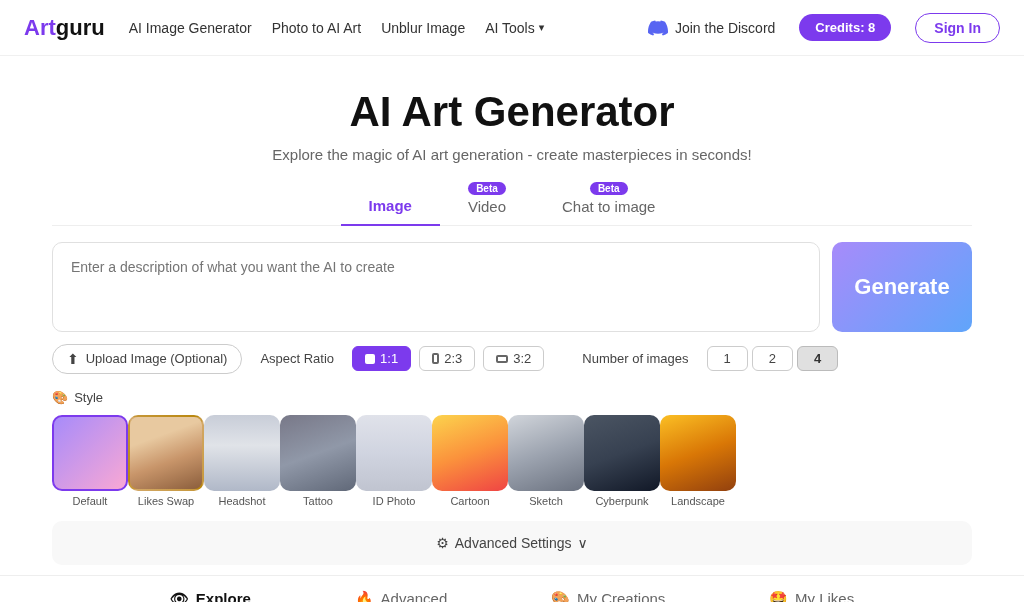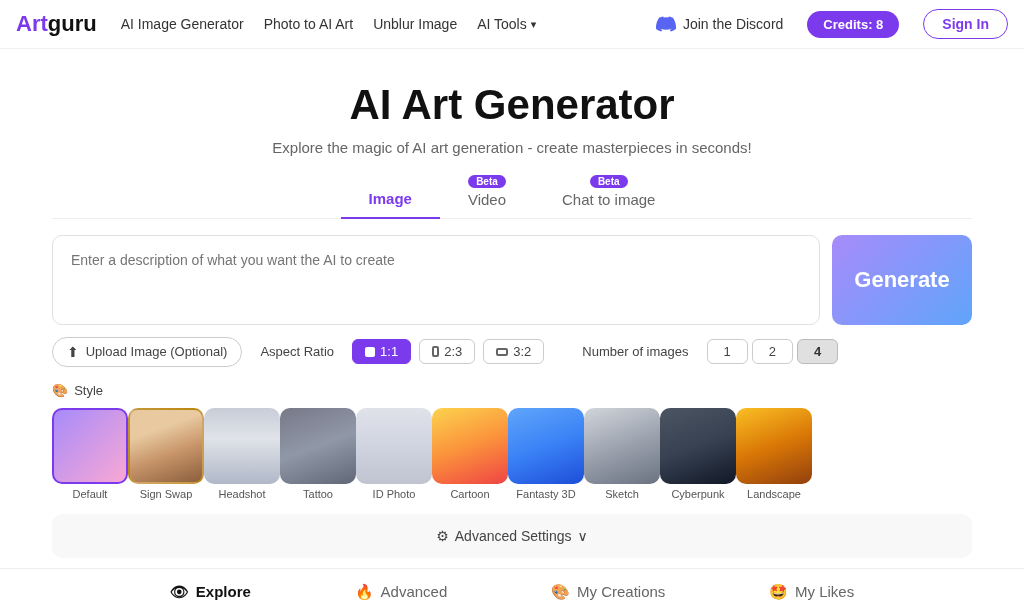--- a/index.html
+++ b/index.html
@@ -1,21 +1,21 @@
 <!DOCTYPE html>
 <html><head>
   <meta charset="utf-8">
   <style>
     * { margin: 0; padding: 0; box-sizing: border-box; }
     body { font-family: -apple-system, BlinkMacSystemFont, 'Segoe UI', sans-serif; background: #fff; width: 1024px; min-height: 602px; overflow-x: hidden; }
   </style>
 </head>
 <body>
 
-<nav style="display:flex;align-items:center;height:49px;padding:0 16px;border-bottom:1px solid #f0f0f0;gap:24px;">
+<nav style="display:flex;align-items:center;height:56px;padding:0 24px;border-bottom:1px solid #f0f0f0;gap:24px;">
   <div style="font-size:22px;font-weight:800;color:#111;cursor:pointer;">
     <span style="color:#7c3aed;">Art</span><span>guru</span>
   </div>
   <div style="display:flex;gap:20px;align-items:center;">
     <span style="font-size:14px;color:#333;cursor:pointer;">AI Image Generator</span>
     <span style="font-size:14px;color:#333;cursor:pointer;">Photo to AI Art</span>
     <span style="font-size:14px;color:#333;cursor:pointer;">Unblur Image</span>
     <span style="font-size:14px;color:#333;cursor:pointer;display:flex;align-items:center;gap:4px;">
       <span>AI Tools</span>
       <span style="font-size:11px;">▾</span>
@@ -98,21 +98,21 @@
   <div style="display:flex;overflow-x:auto;padding-bottom:4px;">
 
     <div style="display:flex;flex-direction:column;align-items:center;cursor:pointer;flex-shrink:0;">
       <div style="width:76px;height:76px;border-radius:10px;background:linear-gradient(135deg,#a78bfa,#f9a8d4);border:2.5px solid #7c3aed;"></div>
       <span style="font-size:11px;color:#555;margin-top:4px;">Default</span>
     </div>
     <div style="display:flex;flex-direction:column;align-items:center;cursor:pointer;flex-shrink:0;">
       <div style="width:76px;height:76px;border-radius:10px;background:linear-gradient(135deg,#d4a96a,#b8860b);border:2px solid transparent;overflow:hidden;">
         <div style="width:100%;height:100%;background:linear-gradient(160deg,#e8c9a0 30%,#c8956a 60%,#8b5e3c);"></div>
       </div>
-      <span style="font-size:11px;color:#555;margin-top:4px;">Sign Swap</span>
+      <span style="font-size:11px;color:#555;margin-top:4px;">Likes Swap</span>
     </div>
     <div style="display:flex;flex-direction:column;align-items:center;cursor:pointer;flex-shrink:0;">
       <div style="width:76px;height:76px;border-radius:10px;background:linear-gradient(160deg,#d0d5e0,#a8b0c0);overflow:hidden;">
         <div style="width:100%;height:100%;background:linear-gradient(180deg,#c8cdd8 0%,#e0e3e8 40%,#b0b8c8 100%);"></div>
       </div>
       <span style="font-size:11px;color:#555;margin-top:4px;">Headshot</span>
     </div>
     <div style="display:flex;flex-direction:column;align-items:center;cursor:pointer;flex-shrink:0;">
       <div style="width:76px;height:76px;border-radius:10px;background:linear-gradient(135deg,#5a5a6a,#8b8fa0);overflow:hidden;">
         <div style="width:100%;height:100%;background:linear-gradient(160deg,#787888 0%,#9098a8 50%,#606878 100%);"></div>
@@ -123,26 +123,20 @@
       <div style="width:76px;height:76px;border-radius:10px;background:linear-gradient(160deg,#e8eaf0,#c8ccd8);overflow:hidden;">
         <div style="width:100%;height:100%;background:linear-gradient(180deg,#e0e2ea 0%,#d0d4e0 50%,#c0c4d0 100%);"></div>
       </div>
       <span style="font-size:11px;color:#555;margin-top:4px;">ID Photo</span>
     </div>
     <div style="display:flex;flex-direction:column;align-items:center;cursor:pointer;flex-shrink:0;">
       <div style="width:76px;height:76px;border-radius:10px;background:linear-gradient(135deg,#fbbf24,#f87171);overflow:hidden;">
         <div style="width:100%;height:100%;background:linear-gradient(160deg,#fcd34d 0%,#fb923c 50%,#ef4444 100%);"></div>
       </div>
       <span style="font-size:11px;color:#555;margin-top:4px;">Cartoon</span>
-    </div>
-    <div style="display:flex;flex-direction:column;align-items:center;cursor:pointer;flex-shrink:0;">
-      <div style="width:76px;height:76px;border-radius:10px;background:linear-gradient(135deg,#3b82f6,#60a5fa);overflow:hidden;">
-        <div style="width:100%;height:100%;background:linear-gradient(160deg,#60a5fa 0%,#3b82f6 50%,#1d4ed8 100%);"></div>
-      </div>
-      <span style="font-size:11px;color:#555;margin-top:4px;">Fantasty 3D</span>
     </div>
     <div style="display:flex;flex-direction:column;align-items:center;cursor:pointer;flex-shrink:0;">
       <div style="width:76px;height:76px;border-radius:10px;background:linear-gradient(135deg,#9ca3af,#d1d5db);overflow:hidden;">
         <div style="width:100%;height:100%;background:linear-gradient(160deg,#d1d5db 0%,#9ca3af 50%,#6b7280 100%);"></div>
       </div>
       <span style="font-size:11px;color:#555;margin-top:4px;">Sketch</span>
     </div>
     <div style="display:flex;flex-direction:column;align-items:center;cursor:pointer;flex-shrink:0;">
       <div style="width:76px;height:76px;border-radius:10px;background:linear-gradient(135deg,#1f2937,#374151);overflow:hidden;">
         <div style="width:100%;height:100%;background:linear-gradient(160deg,#4b5563 0%,#374151 50%,#111827 100%);"></div>

